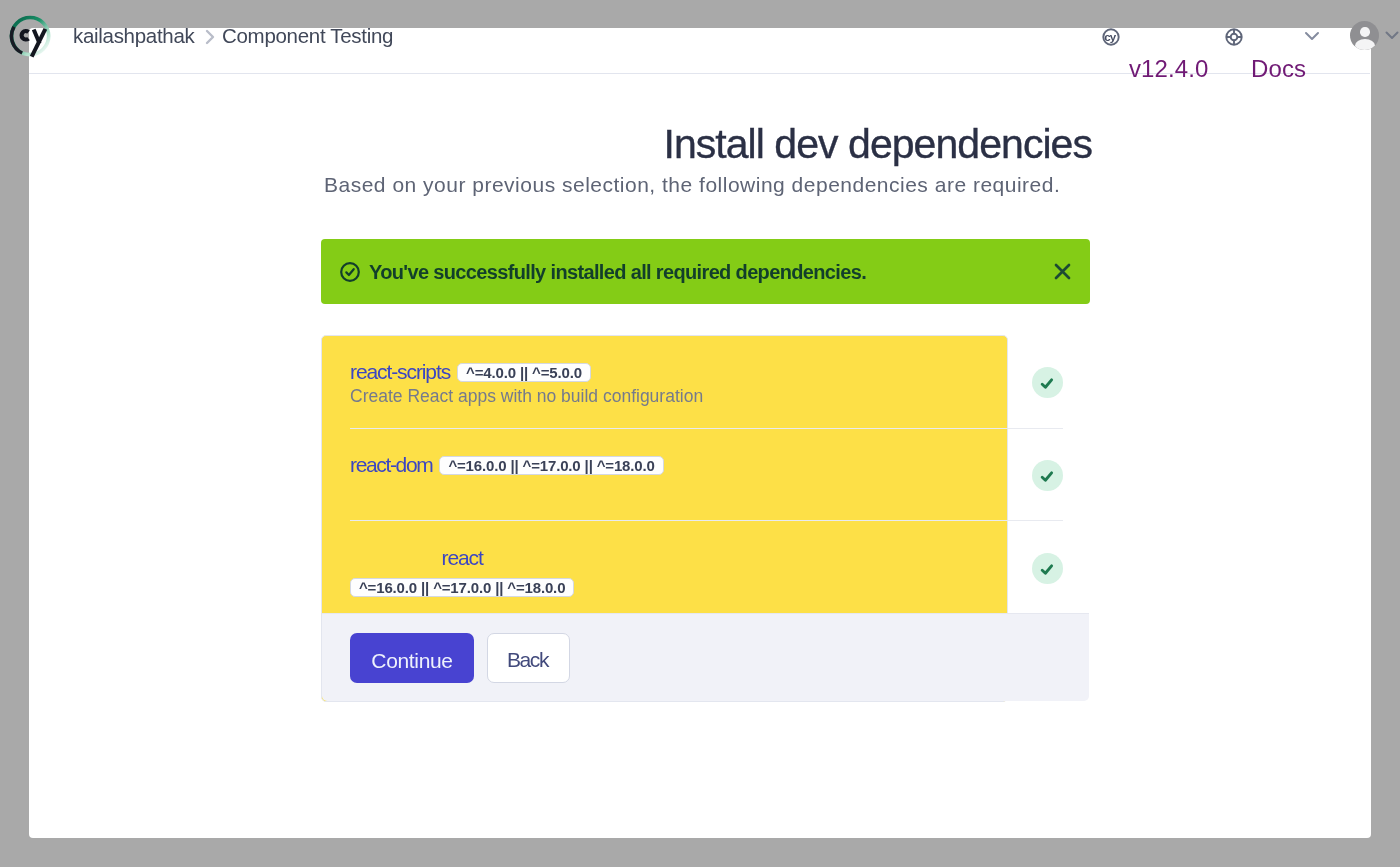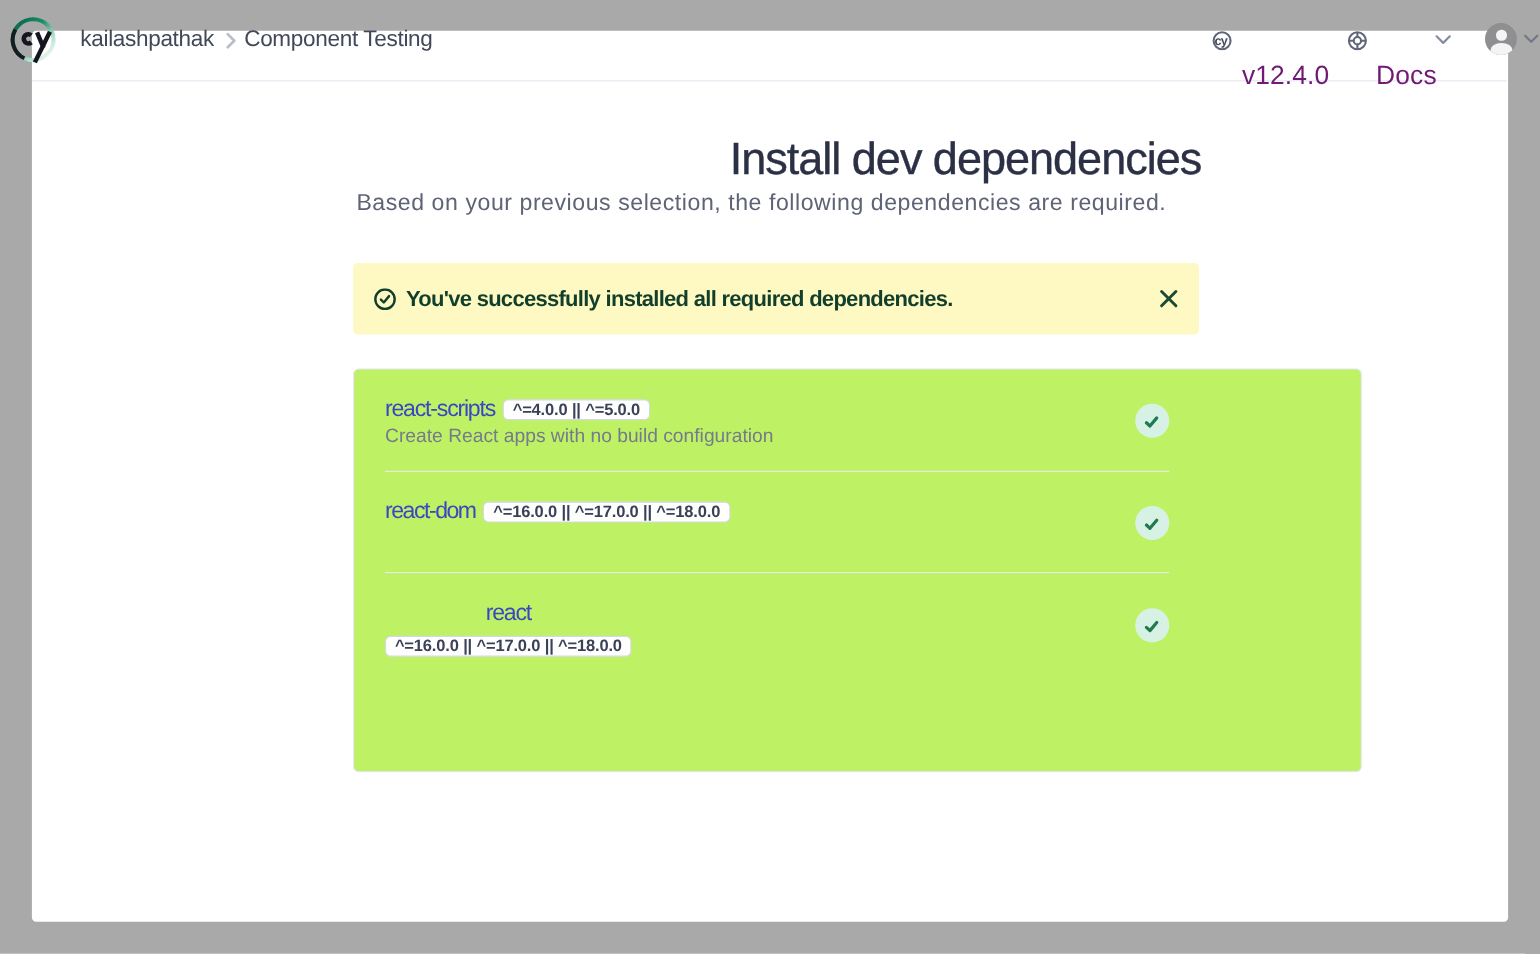--- a/index.html
+++ b/index.html
@@ -18,25 +18,25 @@
   
   .avatar { position:absolute; left:1350px; top:21px; width:29px; height:29px; border-radius:50%; background:#8f8f92; overflow:hidden; }
   .avatar .head { position:absolute; left:10px; top:6px; width:9.5px; height:9.5px; border-radius:50%; background:#f4f4f5; }
   .avatar .body { position:absolute; left:4.5px; top:18px; width:20px; height:13px; border-radius:50%; background:#f4f4f5; }
 
   
   h1.title { position:absolute; left:320px; width:772px; text-align:right; top:124px; font-size:41px; font-weight:500; color:#2b3045; letter-spacing:-0.95px; -webkit-text-stroke:0.35px #2b3045; line-height:1; }
   .subtitle { position:absolute; left:324px; width:772px; text-align:left; top:174px; font-size:21px; font-weight:400; color:#5e6475; letter-spacing:0.5px; line-height:1; }
 
   
-  .alert { position:absolute; left:321px; top:239px; width:769px; height:65px; background:#fef9c3; border-radius:4px;padding-left:20px; }
+  .alert { position:absolute; left:321px; top:239px; width:769px; height:65px; background:#84cc16; border-radius:4px;padding-left:20px; }
   .alert-text { position:absolute; left:48px; top:24px; font-size:20px; font-weight:700; color:#123f2b; letter-spacing:-0.65px; line-height:19px; }
 
   
-  .card { position:absolute; left:321px; top:335px; width:917px; height:367px; background:#bef264; border:1px solid #e3e6ef; border-radius:5px; }
+  .card { position:absolute; left:321px; top:335px; width:687px; height:367px; background:#fde047; border:1px solid #e3e6ef; border-radius:5px; }
   .row-name { position:absolute; left:28px; height:26px; display:flex; align-items:center; gap:7px; }
   .pkg { font-size:21px; color:#3b46c3; letter-spacing:-1.1px; line-height:26px; }
   .badge { height:19px; border:1px solid #d4d8e2; border-radius:5px; background:#fefefe; font-size:15px; font-weight:700; color:#3a4157; letter-spacing:-0.15px; line-height:17px; padding:0 8px; }
   .desc { position:absolute; left:28px; font-size:17.5px; color:#757a8c; letter-spacing:0px; line-height:17px; }
   .divider { position:absolute; left:28px; width:713px; height:1px; background:#e8eaf0; }
   .check { position:absolute; left:710px; width:31px; height:31px; border-radius:50%; background:#d7f2e4; }
   .footer { position:absolute; left:0; bottom:0; width:767px; height:88px; background:#f1f2f8; border-top:1px solid #e6e8f0; border-radius:0 0 5px 5px; }
   .btn-continue { position:absolute; left:28px; top:19px; width:124px; height:50px; background:#4843d1; border-radius:7px; color:#eef1fc; font-size:21px; letter-spacing:-0.35px; text-align:center; line-height:55px; }
   .btn-back { position:absolute; left:165px; top:19px; width:83px; height:50px; background:#fff; border:1px solid #d3d7e4; border-radius:7px; color:#424a7c; font-size:21px; letter-spacing:-1.4px; text-align:center; text-indent:-2px; line-height:52px; }
 </style>
@@ -132,13 +132,17 @@
     <div class="row-name" style="top:209px;flex-direction:column;">
       <span class="pkg">react</span>
       <span class="badge">^=16.0.0 || ^=17.0.0 || ^=18.0.0</span>
     </div>
     <div class="check" style="top:217px;">
       <svg style="position:absolute;left:7px;top:9px;" width="17" height="15" viewBox="0 0 17 15">
         <path d="M3.2 8.3 L6.4 11.3 L12.6 3.9" fill="none" stroke="#1e7a50" stroke-width="2.9" stroke-linecap="round" stroke-linejoin="round"></path>
       </svg>
     </div>
 
+    <div class="footer">
+      <div class="btn-continue">Continue</div>
+      <div class="btn-back">Back</div>
+    </div>
   </div>
 
 </body></html>

